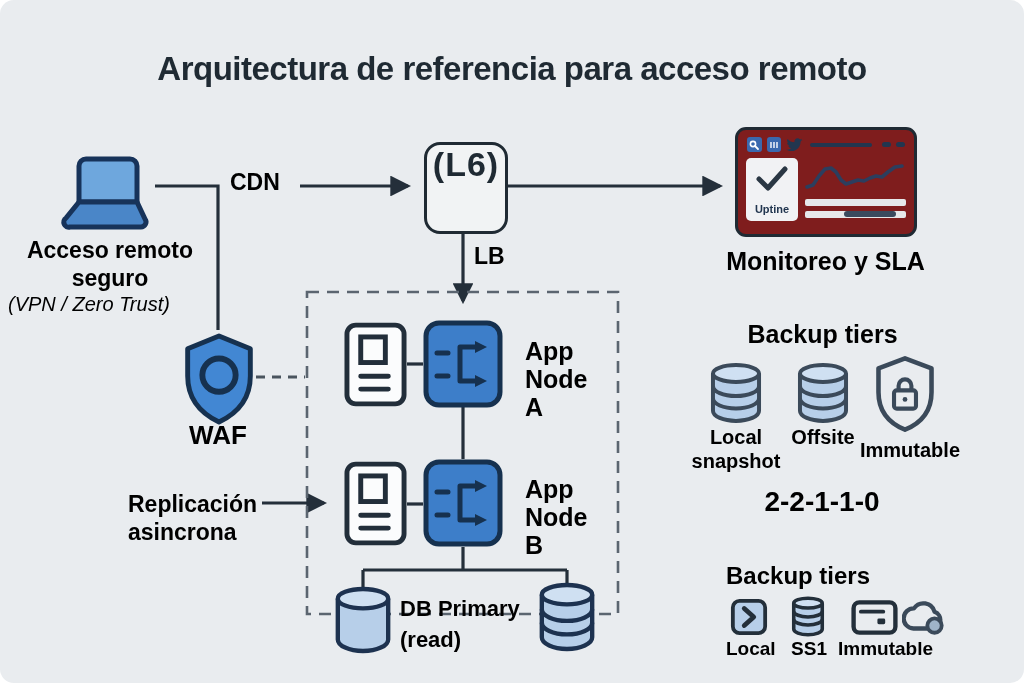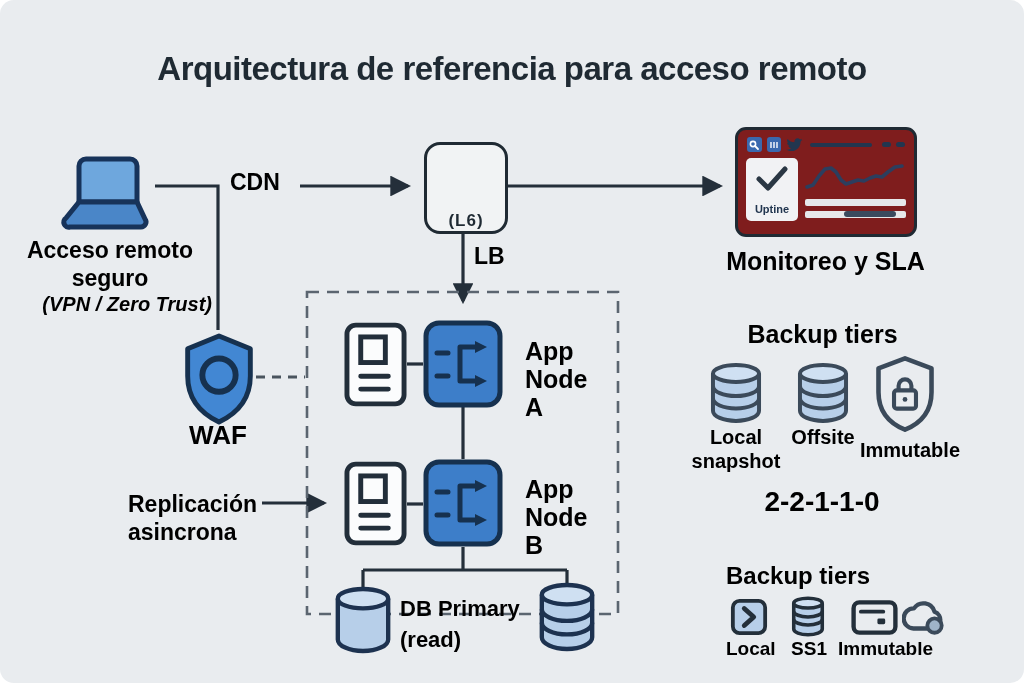--- a/index.html
+++ b/index.html
@@ -3,23 +3,23 @@
 <meta charset="utf-8">
 <style>
   html,body{margin:0;padding:0;background:#fff;font-family:"Liberation Sans","DejaVu Sans",sans-serif;}
   .canvas{position:relative;width:1024px;height:683px;background:#e9ecef;border-radius:14px;overflow:hidden;color:#232f3a;}
   svg{display:block;}
   .connectors{position:absolute;left:0;top:0;z-index:1;}
   .comp{position:absolute;z-index:2;}
   .title{position:absolute;z-index:2;top:50px;left:0;width:100%;text-align:center;font-size:33px;font-weight:700;color:#1f2a33;letter-spacing:-0.5px;margin:0;}
   .lbl{position:absolute;z-index:2;font-weight:600;color:#000000;}
   .client-label{left:18px;top:236px;width:184px;text-align:center;font-size:23px;line-height:28px;}
-  .client-sub{left:8px;top:293px;width:204px;text-align:right;font-size:20px;font-style:italic;font-weight:700;}
+  .client-sub{left:8px;top:293px;width:204px;text-align:left;font-size:20px;font-style:italic;font-weight:400;}
   .cdn-label{left:230px;top:169px;width:64px;font-size:23px;}
-  .lb-box{position:absolute;z-index:2;left:424px;top:142px;width:78px;height:86px;background:#f1f3f4;border:3.5px solid #1f2a33;border-radius:16px;display:flex;align-items:flex-end;justify-content:center;font-size:17px;font-weight:600;color:#1f2a33;letter-spacing:1px;}
+  .lb-box{position:absolute;z-index:2;left:424px;top:142px;width:78px;height:86px;background:#f1f3f4;border:3.5px solid #1f2a33;border-radius:16px;display:flex;align-items:flex-start;justify-content:center;font-size:34px;font-weight:600;color:#1f2a33;letter-spacing:1px;}
   .lb-edge-label{left:474px;top:243px;font-size:23px;}
   .monitor{position:absolute;z-index:2;left:735px;top:127px;width:182px;height:110px;background:#7f1d1d;border:3.5px solid #1f2a33;border-radius:11px;box-sizing:border-box;}
   .mon-topbar{display:flex;align-items:center;gap:5px;padding:7px 9px 4px 9px;}
   .mon-sq{width:15px;height:15px;background:#3a69ae;border-radius:3px;display:flex;align-items:center;justify-content:center;}
   .mon-line{width:64px;height:4px;background:#22364f;border-radius:2px;margin-left:2px;}
   .mon-spacer{flex:1;}
   .mon-dot{width:9px;height:5px;background:#22364f;border-radius:2.5px;}
   .mon-content{display:flex;gap:7px;padding:2px 8px 0 8px;}
   .mon-card{width:52px;height:63px;background:#f1f2f4;border-radius:5px;display:flex;flex-direction:column;align-items:center;}
   .mon-uptime{font-size:11px;font-weight:700;color:#22364f;margin-top:auto;margin-bottom:6px;}

